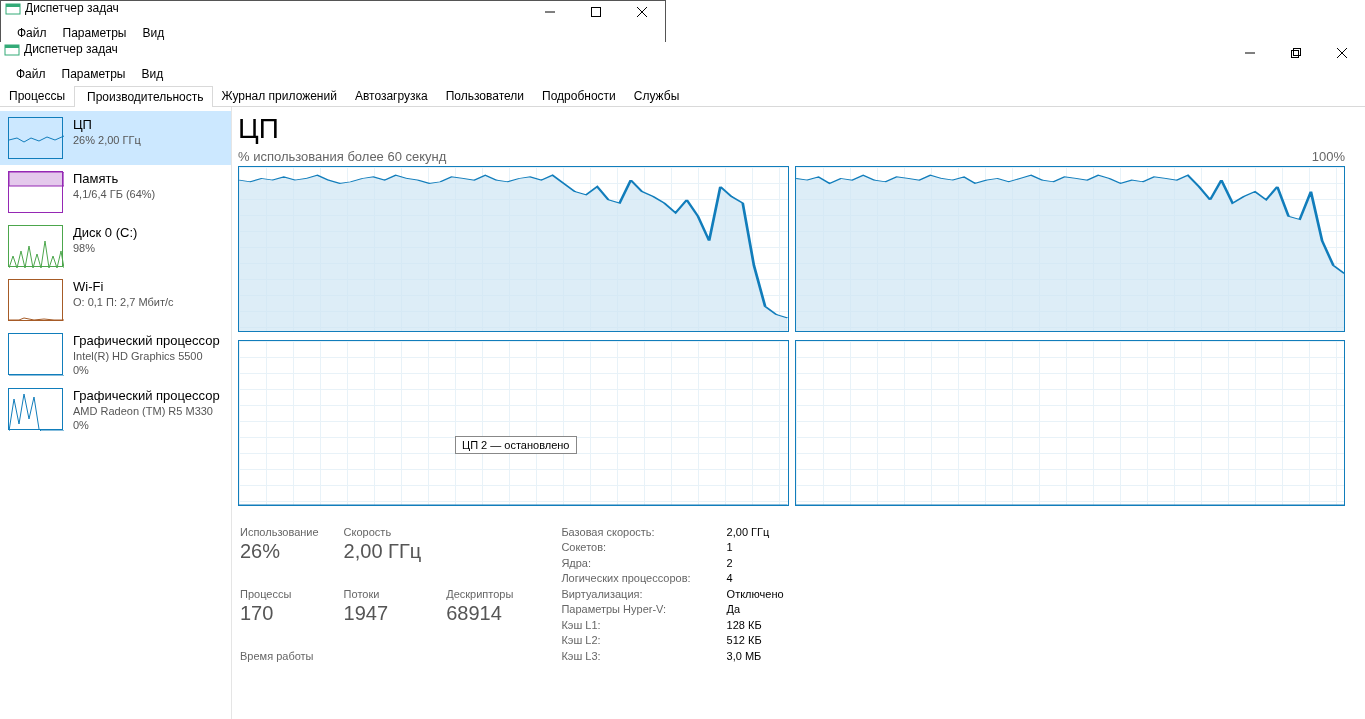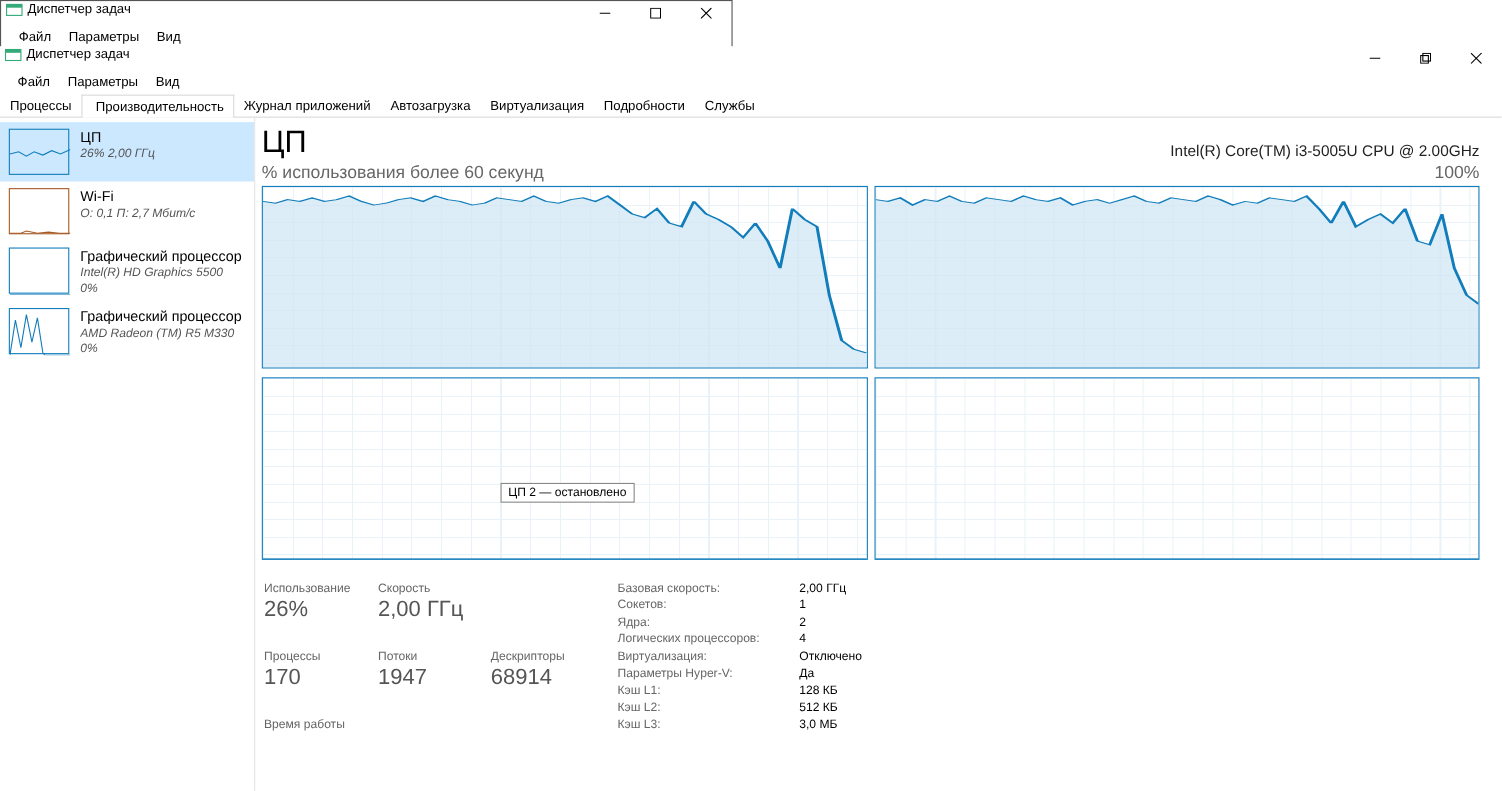--- a/index.html
+++ b/index.html
@@ -17,26 +17,26 @@
 .tab { padding: 3px 8px; border: 1px solid transparent; border-bottom: none; position: relative; }
 .tab.active { border-color: #d9d9d9; background: #fff; top: 1px; padding-left: 12px; }
 .content { display: flex; height: calc(100% - 65px); }
 .sidebar { width: 232px; border-right: 1px solid #e5e5e5; overflow: hidden; padding-top: 4px; }
 .side-item { display: flex; padding: 6px 8px; gap: 10px; align-items: flex-start; cursor: default; }
 .side-item.selected { background: #cce8ff; }
 .side-item .mini { width: 55px; height: 42px; border: 1px solid; position: relative; flex-shrink: 0; }
 .side-item .mini svg { position: absolute; top:0; left:0; }
 .side-item .texts { display: flex; flex-direction: column; gap: 2px; overflow: hidden; white-space: nowrap; }
 .side-item .title { font-size: 13px; }
-.side-item .sub { font-size: 11px; color: #555; font-style: italic; }
+.side-item .sub { font-size: 11px; color: #555; }
 .main { flex: 1; padding: 6px 20px 10px 6px; display: flex; flex-direction: column; }
 .main-header { display: flex; justify-content: space-between; align-items: flex-end; margin-bottom: 4px; }
 .main-header h1 { font-size: 28px; font-weight: 400; }
 .main-header .cpu-name { font-size: 14px; color: #222; }
-.chart-labels { display: flex; justify-content: space-between; font-size: 16px; color: #666; margin-bottom: 2px; }
+.chart-labels { display: flex; justify-content: space-between; font-size: 13px; color: #666; margin-bottom: 2px; }
 .chart-row { display: flex; gap: 6px; }
 .chart { flex: 1; border: 1px solid #117dbb; position: relative; background-image:
   repeating-linear-gradient(to right, #e8f2f8 0, #e8f2f8 1px, transparent 1px, transparent 27px),
   repeating-linear-gradient(to bottom, #e8f2f8 0, #e8f2f8 1px, transparent 1px, transparent 16px);
   background-color: #fff;
 }
 .chart.tall { height: 166px; }
 .chart.short { height: 166px; }
 .chart svg { position:absolute; top:0; left:0; width:100%; height:100%; }
 .tooltip { position: absolute; background: #fff; border: 1px solid #888; padding: 2px 6px; font-size: 11px; top: 95px; left: 216px; white-space: nowrap; }
@@ -120,40 +120,64 @@
   <div class="menubar">
     <span>Файл</span>
     <span>Параметры</span>
     <span>Вид</span>
   </div>
   <div class="tabs">
     <div class="tab">Процессы</div>
     <div class="tab active">Производительность</div>
     <div class="tab">Журнал приложений</div>
     <div class="tab">Автозагрузка</div>
-    <div class="tab">Виртуализация</div>
+    <div class="tab">Пользователи</div>
     <div class="tab">Подробности</div>
     <div class="tab">Службы</div>
   </div>
 
   <div class="content">
     <div class="sidebar" id="sidebar">
         <div class="side-item selected">
     <div class="mini" style="border-color:#117dbb">
       <svg width="55" height="42">
               <path d="M0,22 L8,20 L15,24 L22,20 L30,23 L38,19 L46,22 L55,18" stroke="#117dbb" stroke-width="1" fill="none"></path>
             </svg>
     </div>
     <div class="texts">
       <span class="title">ЦП</span>
       <span class="sub">26% 2,00 ГГц</span>
 
     </div>
         </div>
         <div class="side-item">
+    <div class="mini" style="border-color:#9528b4">
+      <svg width="55" height="42">
+              <path d="M0,0 L55,0 L55,14 L0,14 Z" stroke="#9528b4" stroke-width="1" fill="#9528b4" fill-opacity="0.25"></path>
+            </svg>
+    </div>
+    <div class="texts">
+      <span class="title">Память</span>
+      <span class="sub">4,1/6,4 ГБ (64%)</span>
+
+    </div>
+        </div>
+        <div class="side-item">
+    <div class="mini" style="border-color:#4ca64c">
+      <svg width="55" height="42">
+              <path d="M0,42 L4,30 L8,42 L12,25 L16,42 L20,20 L24,42 L28,28 L32,42 L36,15 L40,42 L44,30 L48,42 L52,25 L55,42" stroke="#4ca64c" stroke-width="1" fill="none"></path>
+            </svg>
+    </div>
+    <div class="texts">
+      <span class="title">Диск 0 (C:)</span>
+      <span class="sub">98%</span>
+
+    </div>
+        </div>
+        <div class="side-item">
     <div class="mini" style="border-color:#a65b26">
       <svg width="55" height="42">
               <path d="M0,40 L10,40 L15,38 L25,40 L35,39 L45,40 L55,40" stroke="#a65b26" stroke-width="1" fill="none"></path>
             </svg>
     </div>
     <div class="texts">
       <span class="title">Wi-Fi</span>
       <span class="sub">О: 0,1 П: 2,7 Мбит/с</span>
 
     </div>
@@ -180,21 +204,20 @@
       <span class="title">Графический процессор 1</span>
       <span class="sub">AMD Radeon (TM) R5 M330</span>
       <span class="sub">0%</span>
     </div>
         </div>
       </div>
 
     <div class="main">
       <div class="main-header">
         <h1>ЦП</h1>
-        <span class="cpu-name">Intel(R) Core(TM) i3-5005U CPU @ 2.00GHz</span>
       </div>
       <div class="chart-labels">
         <span>% использования более 60 секунд</span>
         <span>100%</span>
       </div>
 
       <div class="chart-row">
         <div class="chart tall">
             <svg id="chart0" preserveAspectRatio="none" viewBox="0 0 100 100">
               <path d="M0,100 L0,8 L2.0408163265306123,9 L4.081632653061225,7 L6.122448979591836,8 L8.16326530612245,6 L10.204081632653061,8 L12.244897959183673,7 L14.285714285714285,5 L16.3265306122449,8 L18.367346938775512,10 L20.408163265306122,9 L22.448979591836736,7 L24.489795918367346,6 L26.53061224489796,8 L28.57142857142857,5 L30.612244897959183,7 L32.6530612244898,8 L34.69387755102041,10 L36.734693877551024,9 L38.775510204081634,6 L40.816326530612244,7 L42.857142857142854,8 L44.89795918367347,5 L46.93877551020408,8 L48.97959183673469,9 L51.02040816326531,7 L53.06122448979592,6 L55.10204081632652,8 L57.14285714285714,5 L59.183673469387756,10 L61.224489795918366,15 L63.26530612244898,17 L65.3061224489796,12 L67.3469387755102,20 L69.38775510204081,22 L71.42857142857143,8 L73.46938775510205,15 L75.51020408163265,18 L77.55102040816327,22 L79.59183673469387,28 L81.63265306122449,20 L83.6734693877551,30 L85.71428571428571,45 L87.75510204081633,12 L89.79591836734694,18 L91.83673469387756,22 L93.87755102040816,60 L95.91836734693877,85 L97.95918367346938,90 L100,92 L100,100 Z" fill="#cfe6f3" fill-opacity="0.7"></path>

